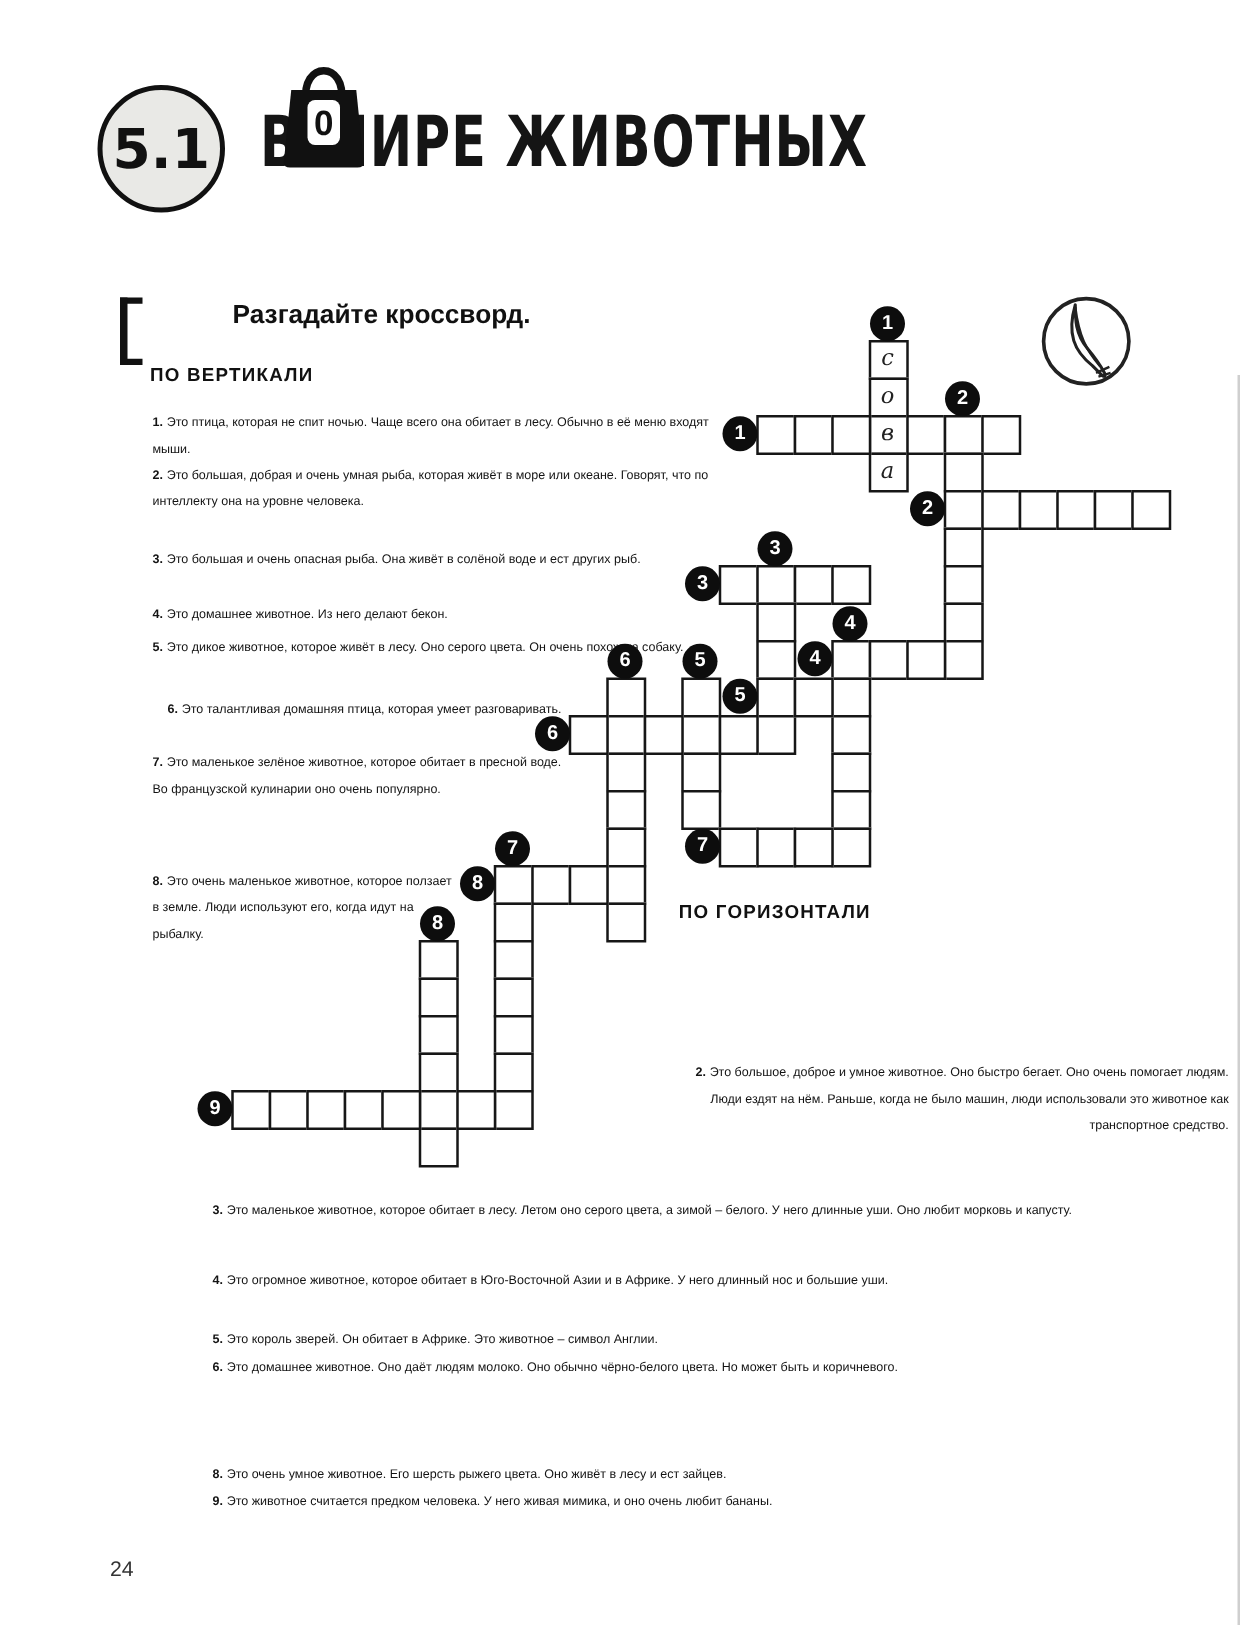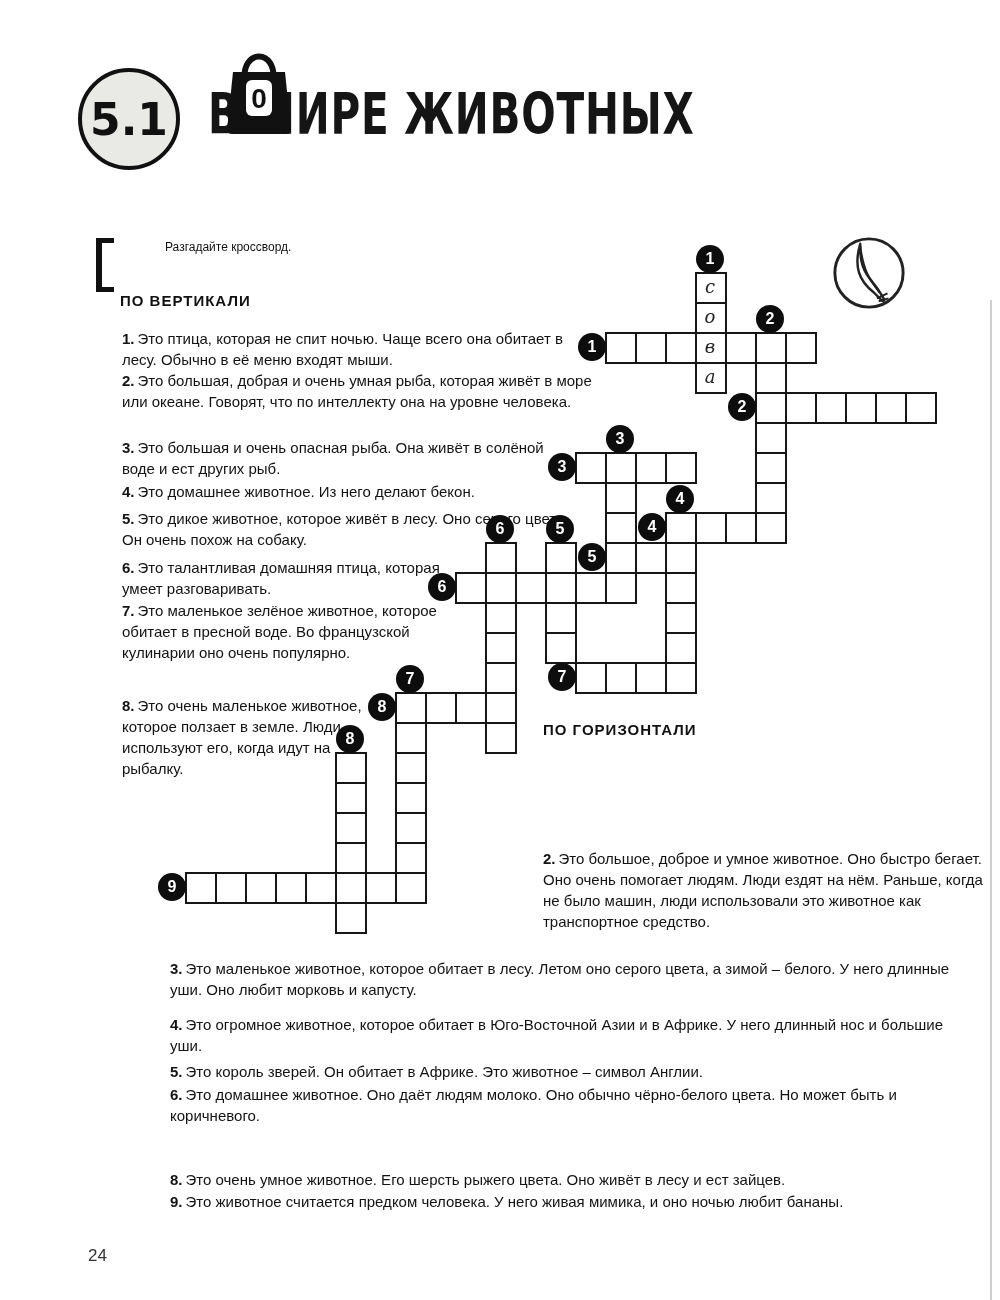--- a/index.html
+++ b/index.html
@@ -8,25 +8,25 @@
   
   .section-badge{position:absolute;left:78px;top:68px;width:94px;height:94px;border:4px solid #111;
         border-radius:50%;background:#e9e9e6;display:flex;align-items:center;justify-content:center;
         font-weight:bold;font-size:44px;font-family:"DejaVu Sans", sans-serif;}
   .page-title{position:absolute;left:208px;top:82px;font-size:52px;font-weight:bold;white-space:nowrap;
         font-family:"DejaVu Sans", sans-serif;transform:scale(0.78,1.08);transform-origin:left top;
         letter-spacing:1px;color:#151515;}
   .bag{position:absolute;left:224px;top:42px;width:70px;height:94px;}
   .bracket{position:absolute;left:96px;top:238px;width:12px;height:44px;
         border-left:6px solid #111;border-top:5px solid #111;border-bottom:5px solid #111;}
-  .instruction{position:absolute;left:165px;top:240px;font-size:12px;font-weight:normal;}
+  .instruction{position:absolute;left:186px;top:240px;font-size:21px;font-weight:bold;}
   .pen-badge{position:absolute;left:830px;top:234px;width:78px;height:78px;}
   
   .sub-heading{position:absolute;font-size:15px;font-weight:bold;letter-spacing:1px;}
-  .clue{position:absolute;font-size:15px;line-height:21px;color:#131313;}
+  .clue{position:absolute;font-size:10px;line-height:21px;color:#131313;}
   .cnum{font-weight:bold;margin-right:3px;}
   
   #crossword-grid{position:absolute;left:0;top:0;}
   .cw-cell{position:absolute;width:32px;height:32px;border:2px solid #161616;box-sizing:border-box;
         background:#fff;}
   .cw-letter{position:absolute;width:30px;height:30px;line-height:30px;text-align:center;
         font-family:"DejaVu Serif", serif;font-style:italic;font-size:18px;color:#222;z-index:3;}
   .cw-num{position:absolute;width:28px;height:28px;border-radius:50%;background:#0d0d0d;color:#fff;
         text-align:center;line-height:28px;font-size:16px;font-weight:bold;z-index:4;
         font-family:"Liberation Sans", sans-serif;}
@@ -73,52 +73,52 @@
   </div>
   <div class="clue" style="left:122px;top:437px;width:440px;">
     <span class="cnum">3.</span><span>Это большая и очень опасная рыба. Она живёт в солёной воде и ест других рыб.</span>
   </div>
   <div class="clue" style="left:122px;top:481px;width:470px;">
     <span class="cnum">4.</span><span>Это домашнее животное. Из него делают бекон.</span>
   </div>
   <div class="clue" style="left:122px;top:508px;width:450px;">
     <span class="cnum">5.</span><span>Это дикое животное, которое живёт в лесу. Оно серого цвета. Он очень похож на собаку.</span>
   </div>
-  <div class="clue" style="left:122px;top:557px;width:320px;">
+  <div class="clue" style="left:134px;top:557px;width:320px;">
     <span class="cnum">6.</span><span>Это талантливая домашняя птица, которая умеет разговаривать.</span>
   </div>
   <div class="clue" style="left:122px;top:600px;width:330px;">
     <span class="cnum">7.</span><span>Это маленькое зелёное животное, которое обитает в пресной воде. Во французской кулинарии оно очень популярно.</span>
   </div>
   <div class="clue" style="left:122px;top:695px;width:240px;">
     <span class="cnum">8.</span><span>Это очень маленькое животное, которое ползает в земле. Люди используют его, когда идут на рыбалку.</span>
   </div>
 
   <div class="sub-heading" style="left:543px;top:721px;">ПО  ГОРИЗОНТАЛИ</div>
 
-  <div class="clue" style="left:543px;top:848px;width:440px;">
+  <div class="clue" style="left:543px;top:848px;width:440px;text-align:right;">
     <span class="cnum">2.</span><span>Это большое, доброе и умное животное. Оно быстро бегает. Оно очень помогает людям. Люди ездят на нём. Раньше, когда не было машин, люди использовали это животное как транспортное средство.</span>
   </div>
   <div class="clue" style="left:170px;top:958px;width:810px;">
     <span class="cnum">3.</span><span>Это маленькое животное, которое обитает в лесу. Летом оно серого цвета, а зимой – белого. У него длинные уши. Оно любит морковь и капусту.</span>
   </div>
   <div class="clue" style="left:170px;top:1014px;width:800px;">
     <span class="cnum">4.</span><span>Это огромное животное, которое обитает в Юго-Восточной Азии и в Африке. У него длинный нос и большие уши.</span>
   </div>
   <div class="clue" style="left:170px;top:1061px;width:810px;">
     <span class="cnum">5.</span><span>Это король зверей. Он обитает в Африке. Это животное – символ Англии.</span>
   </div>
   <div class="clue" style="left:170px;top:1084px;width:790px;">
     <span class="cnum">6.</span><span>Это домашнее животное. Оно даёт людям молоко. Оно обычно чёрно-белого цвета. Но может быть и коричневого.</span>
   </div>
   <div class="clue" style="left:170px;top:1169px;width:810px;">
     <span class="cnum">8.</span><span>Это очень умное животное. Его шерсть рыжего цвета. Оно живёт в лесу и ест зайцев.</span>
   </div>
   <div class="clue" style="left:170px;top:1191px;width:720px;">
-    <span class="cnum">9.</span><span>Это животное считается предком человека. У него живая мимика, и  оно ночью любит бананы.</span>
+    <span class="cnum">9.</span><span>Это животное считается предком человека. У него живая мимика, и  оно очень любит бананы.</span>
   </div>
 
   <div id="crossword-grid">
       <div class="cw-cell" style="left: 695px; top: 272px;"></div>
       <div class="cw-letter" style="left: 695px; top: 272px;">с</div>
       <div class="cw-cell" style="left: 695px; top: 302px;"></div>
       <div class="cw-letter" style="left: 695px; top: 302px;">о</div>
       <div class="cw-cell" style="left: 695px; top: 332px;"></div>
       <div class="cw-letter" style="left: 695px; top: 332px;">в</div>
       <div class="cw-cell" style="left: 695px; top: 362px;"></div>

